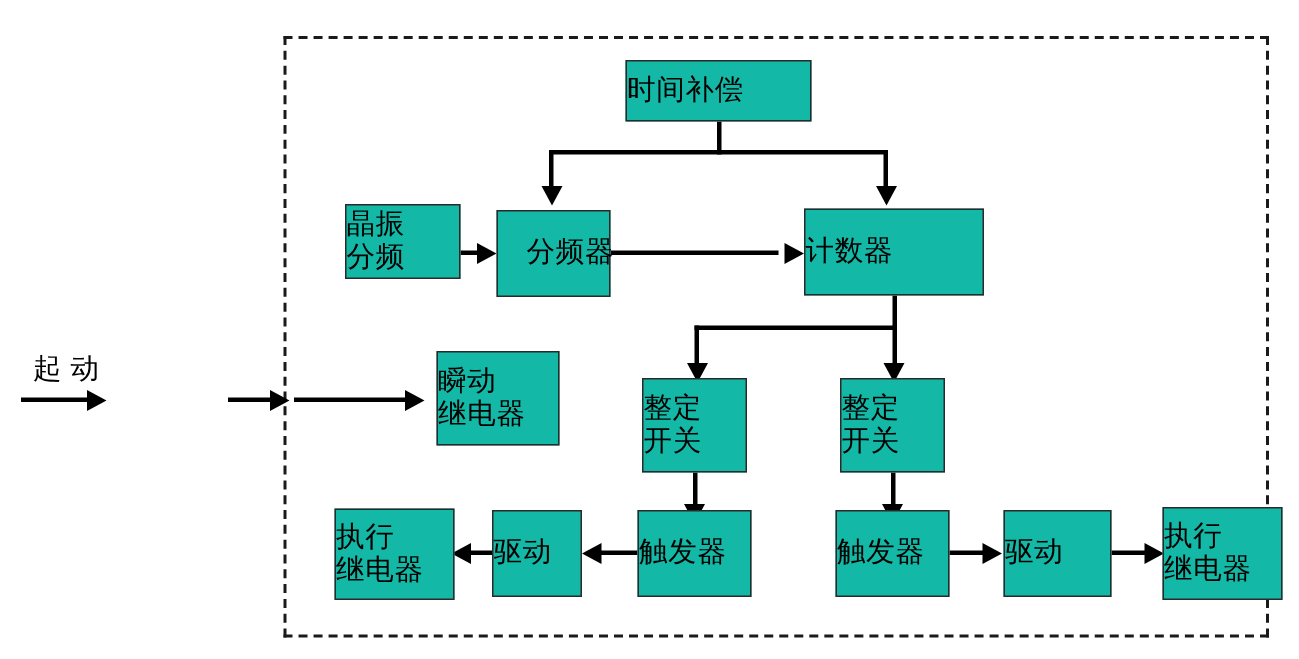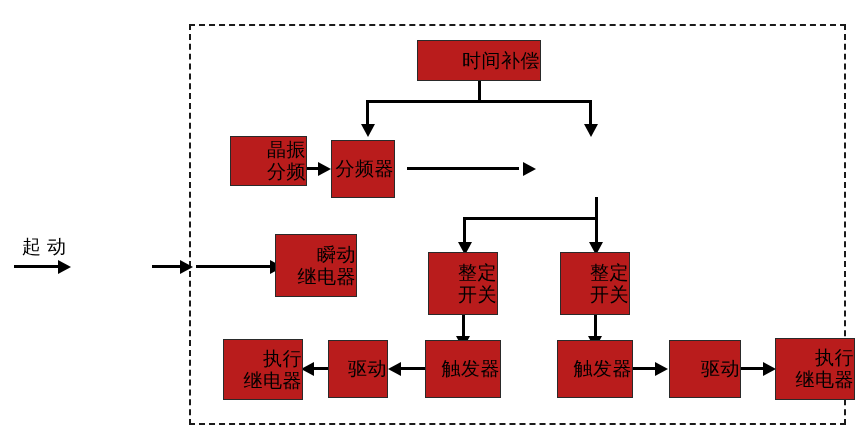--- a/index.html
+++ b/index.html
@@ -19,24 +19,24 @@
   }
   .dashed-region {
     position: absolute;
     border: 2px dashed #1a1a1a;
     box-sizing: border-box;
   }
   .node {
     position: absolute;
     box-sizing: border-box;
     border: 1.5px solid #2a2a2a;
-    background: #b91c1c;
+    background: #14b8a6;
     display: flex;
     flex-direction: column;
-    align-items: flex-end;
+    align-items: flex-start;
     justify-content: center;
     color: #000000;
     font-size: 19px;
     line-height: 1.15;
     letter-spacing: 0.5px;
     white-space: nowrap;
     z-index: 3;
   }
   .node .ln { display: block; }
   .edge {
@@ -91,21 +91,21 @@
   <div class="edge h" style="left:14px; top:265px; width:46px;"></div>
   <div class="arrow right" style="left:58px; top:259.5px;"></div>
 
 
   <div class="edge h" style="left:152px; top:265px; width:32px;"></div>
   <div class="arrow right" style="left:180px; top:259.5px;"></div>
 
   <div class="edge h" style="left:196px; top:265px; width:78px;"></div>
   <div class="arrow right" style="left:270px; top:259.5px;"></div>
 
-  <div class="node" style="left:275px; top:234px; width:82px; height:63px;">
+  <div class="node" style="left:291px; top:234px; width:82px; height:63px;">
     <span class="ln">瞬动</span>
     <span class="ln">继电器</span>
   </div>
 
   <div class="node" style="left:417px; top:40px; width:124px; height:41px;">
     <span class="ln">时间补偿</span>
   </div>
 
   <div class="edge v" style="left:477.5px; top:81px; height:22px;"></div>
   <div class="edge h" style="left:366px; top:100px; width:226px;"></div>
@@ -115,27 +115,30 @@
   <div class="arrow down" style="left:583.5px; top:124px;"></div>
 
   <div class="node" style="left:230px; top:136px; width:77px; height:50px;">
     <span class="ln">晶振</span>
     <span class="ln">分频</span>
   </div>
 
   <div class="edge h" style="left:307px; top:167px; width:14px;"></div>
   <div class="arrow right" style="left:318px; top:161.5px;"></div>
 
-  <div class="node" style="left:331px; top:140px; width:64px; height:58px;">
+  <div class="node" style="left:331px; top:140px; width:76px; height:58px;padding-left:19px;">
     <span class="ln">分频器</span>
   </div>
 
   <div class="edge h" style="left:407px; top:167px; width:112px;"></div>
   <div class="arrow right" style="left:523px; top:161.5px;"></div>
 
+  <div class="node" style="left:536px; top:139px; width:120px; height:58px;">
+    <span class="ln">计数器</span>
+  </div>
 
   <div class="edge v" style="left:594.5px; top:197px; height:23px;"></div>
   <div class="edge h" style="left:463px; top:217px; width:134px;"></div>
   <div class="edge v" style="left:463px; top:217px; height:27px;"></div>
   <div class="arrow down" style="left:457.5px; top:242px;"></div>
   <div class="edge v" style="left:594.5px; top:217px; height:27px;"></div>
   <div class="arrow down" style="left:589px; top:242px;"></div>
 
   <div class="node" style="left:428px; top:252px; width:70px; height:63px;">
     <span class="ln">整定</span>

